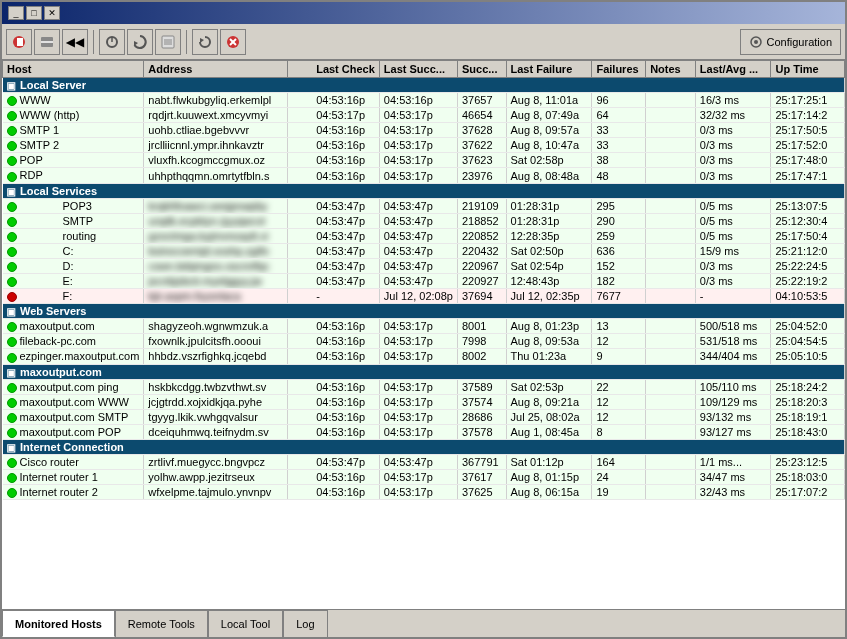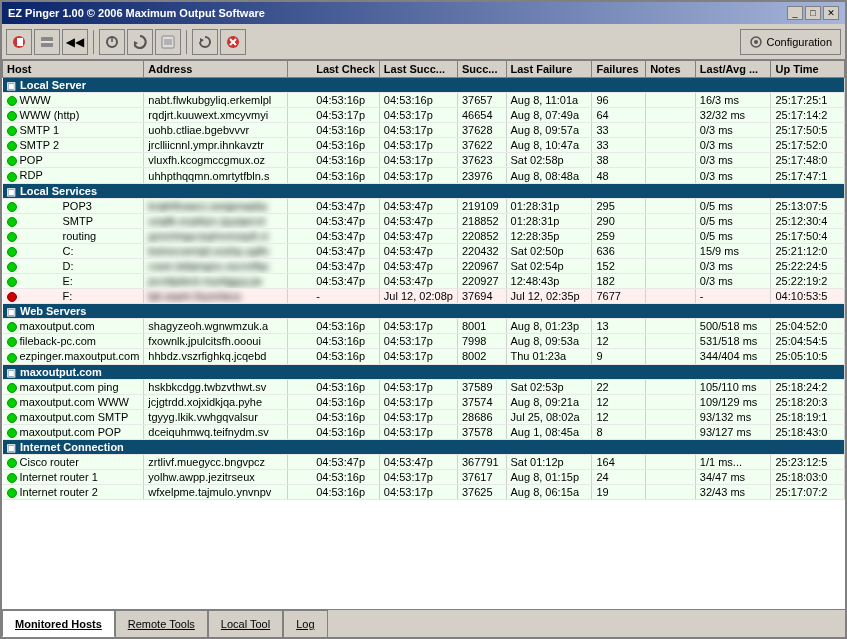--- a/index.html
+++ b/index.html
@@ -162,21 +162,20 @@
     }
     .status-tab {
       padding: 4px 12px;
       border: 1px solid #808080;
       border-bottom: none;
       background: #d4d0c8;
       cursor: pointer;
       font-size: 11px;
       display: flex;
       align-items: center;
-      text-decoration: underline;
     }
     .status-tab.active {
       background: white;
       border-bottom: 1px solid white;
       font-weight: bold;
     }
     .col-host { width: 130px; min-width: 100px; }
     .col-addr { width: 150px; }
     .col-lastcheck { width: 70px; padding-left: 28px; }
     .col-lastsucc { width: 70px; }
@@ -186,21 +185,20 @@
     .col-notes { width: 55px; }
     .col-lastavg { width: 80px; }
     .col-uptime { width: 80px; }
   </style>
 </head>
 <body>
 
 <div class="window">
 
   <div class="title-bar">
-    <span class="title-bar-title">EZ Pinger 1.00 © 2006 Maximum Output Software</span>
     <div class="title-bar-buttons">
       <div class="title-btn">_</div>
       <div class="title-btn">□</div>
       <div class="title-btn">✕</div>
     </div>
   </div>
 
   <div class="toolbar">
     <div class="toolbar-btn" title="Back">
       <svg width="16" height="16" viewBox="0 0 16 16">

